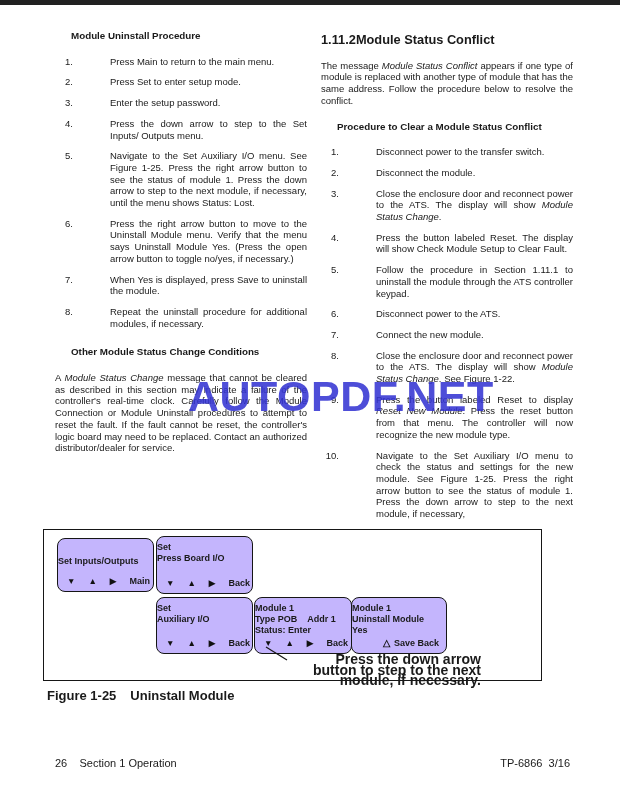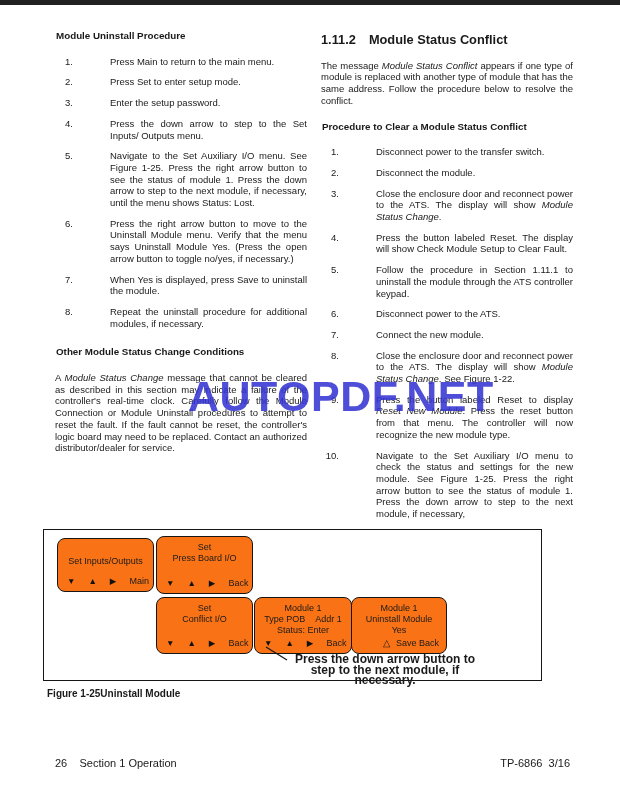--- a/index.html
+++ b/index.html
@@ -4,48 +4,48 @@
 <style>
   html,body{margin:0;padding:0;background:#e8e8e8;}
   .page{
     position:relative;width:620px;height:804px;background:#ffffff;
     font-family:"Liberation Sans", sans-serif;color:#1a1a1a;overflow:hidden;
     margin:0 auto;
   }
   .topbar{position:absolute;top:0;left:0;right:0;height:5px;background:#212121;}
   .columns{position:absolute;top:30px;left:55px;width:518px;display:flex;gap:14px;}
   .col{width:252px;font-size:9.5px;line-height:11.7px;}
-  h2.section{font-size:12.8px;font-weight:bold;margin:4px 0 14px 0;display:flex;gap:13px;}
-  h3.subhead{font-size:9.8px;font-weight:bold;margin:0 0 14px 1px;}
+  h2.section{font-size:12.8px;font-weight:bold;margin:4px 0 14px 0;display:flex;gap:0;}
+  h3.subhead{font-size:9.8px;font-weight:bold;margin:0 0 14px 16px;}
   h3.subhead.mt{margin-top:17px;}
   p.just{text-align:justify;margin:0 0 14px 0;}
   .it{font-style:italic;}
   .li{display:flex;margin-bottom:9px;}
   .li .num{flex:0 0 18px;text-align:right;padding-right:5px;}
   .li .txt{flex:1;text-align:justify;padding-left:32px;}
   
   .figure{position:absolute;left:43px;top:529px;width:500px;}
   .figure-frame{position:relative;width:497px;height:150px;border:1.6px solid #161616;background:#fff;}
-  .menu-box{position:absolute;border:1.6px solid #161616;border-radius:8px;background:#f97316;
-            font-size:9px;line-height:11px;text-align:center;}
+  .menu-box{position:absolute;border:1.6px solid #161616;border-radius:8px;background:#c4b5fd;
+            font-size:9px;line-height:11px;font-weight:bold;}
   .menu-lines{padding-top:5px;}
   .menu-box.center .menu-lines{padding-top:17px;}
   .menu-footer{position:absolute;bottom:4px;left:9px;right:7px;display:flex;align-items:baseline;font-size:9px;}
   .menu-footer .tri{font-size:8.5px;margin-right:13px;color:#111;}
   .menu-footer .tri.open{font-size:9.5px;}
   .menu-footer .lbl{margin-left:auto;}
   .box-a{left:13px;top:8px;width:95px;height:52px;}
   .box-b{left:112px;top:6px;width:95px;height:56px;}
   .box-c{left:112px;top:67px;width:95px;height:55px;}
   .box-d{left:210px;top:67px;width:96px;height:55px;}
   .box-e{left:307px;top:67px;width:94px;height:55px;}
   .box-e .menu-footer .tri{margin-left:22px;margin-right:0;}
   .leader{position:absolute;left:0;top:0;pointer-events:none;}
-  .callout{position:absolute;left:245px;top:124px;width:192px;font-size:12px;font-weight:bold;line-height:10.6px;text-align:center;}
-  .figure-caption{margin-top:7px;margin-left:4px;font-size:10px;font-weight:bold;display:flex;}
+  .callout{position:absolute;left:245px;top:124px;width:192px;font-size:14px;font-weight:bold;line-height:10.6px;text-align:right;}
+  .figure-caption{margin-top:7px;margin-left:4px;font-size:13px;font-weight:bold;display:flex;gap:14px;}
   
   .watermark{
     position:absolute;left:188px;top:372px;z-index:6;
     font-size:43px;font-weight:bold;letter-spacing:0.5px;
     color:rgba(34,34,206,0.80);
     text-shadow:0 0 1px rgba(255,255,255,0.35);
     white-space:nowrap;
   }
   
   .pagefooter{position:absolute;left:55px;right:50px;top:757px;display:flex;justify-content:space-between;font-size:11px;}
@@ -171,21 +171,21 @@
           <div class="menu-footer">
             <span class="tri">▼</span>
             <span class="tri">▲</span>
             <span class="tri">▶</span>
             <span class="lbl">Back</span>
           </div>
         </div>
       <div class="menu-box box-c">
           <div class="menu-lines">
             <div>Set</div>
-            <div>Conflict I/O</div>
+            <div>Auxiliary I/O</div>
           </div>
           <div class="menu-footer">
             <span class="tri">▼</span>
             <span class="tri">▲</span>
             <span class="tri">▶</span>
             <span class="lbl">Back</span>
           </div>
         </div>
       <div class="menu-box box-d">
           <div class="menu-lines">

